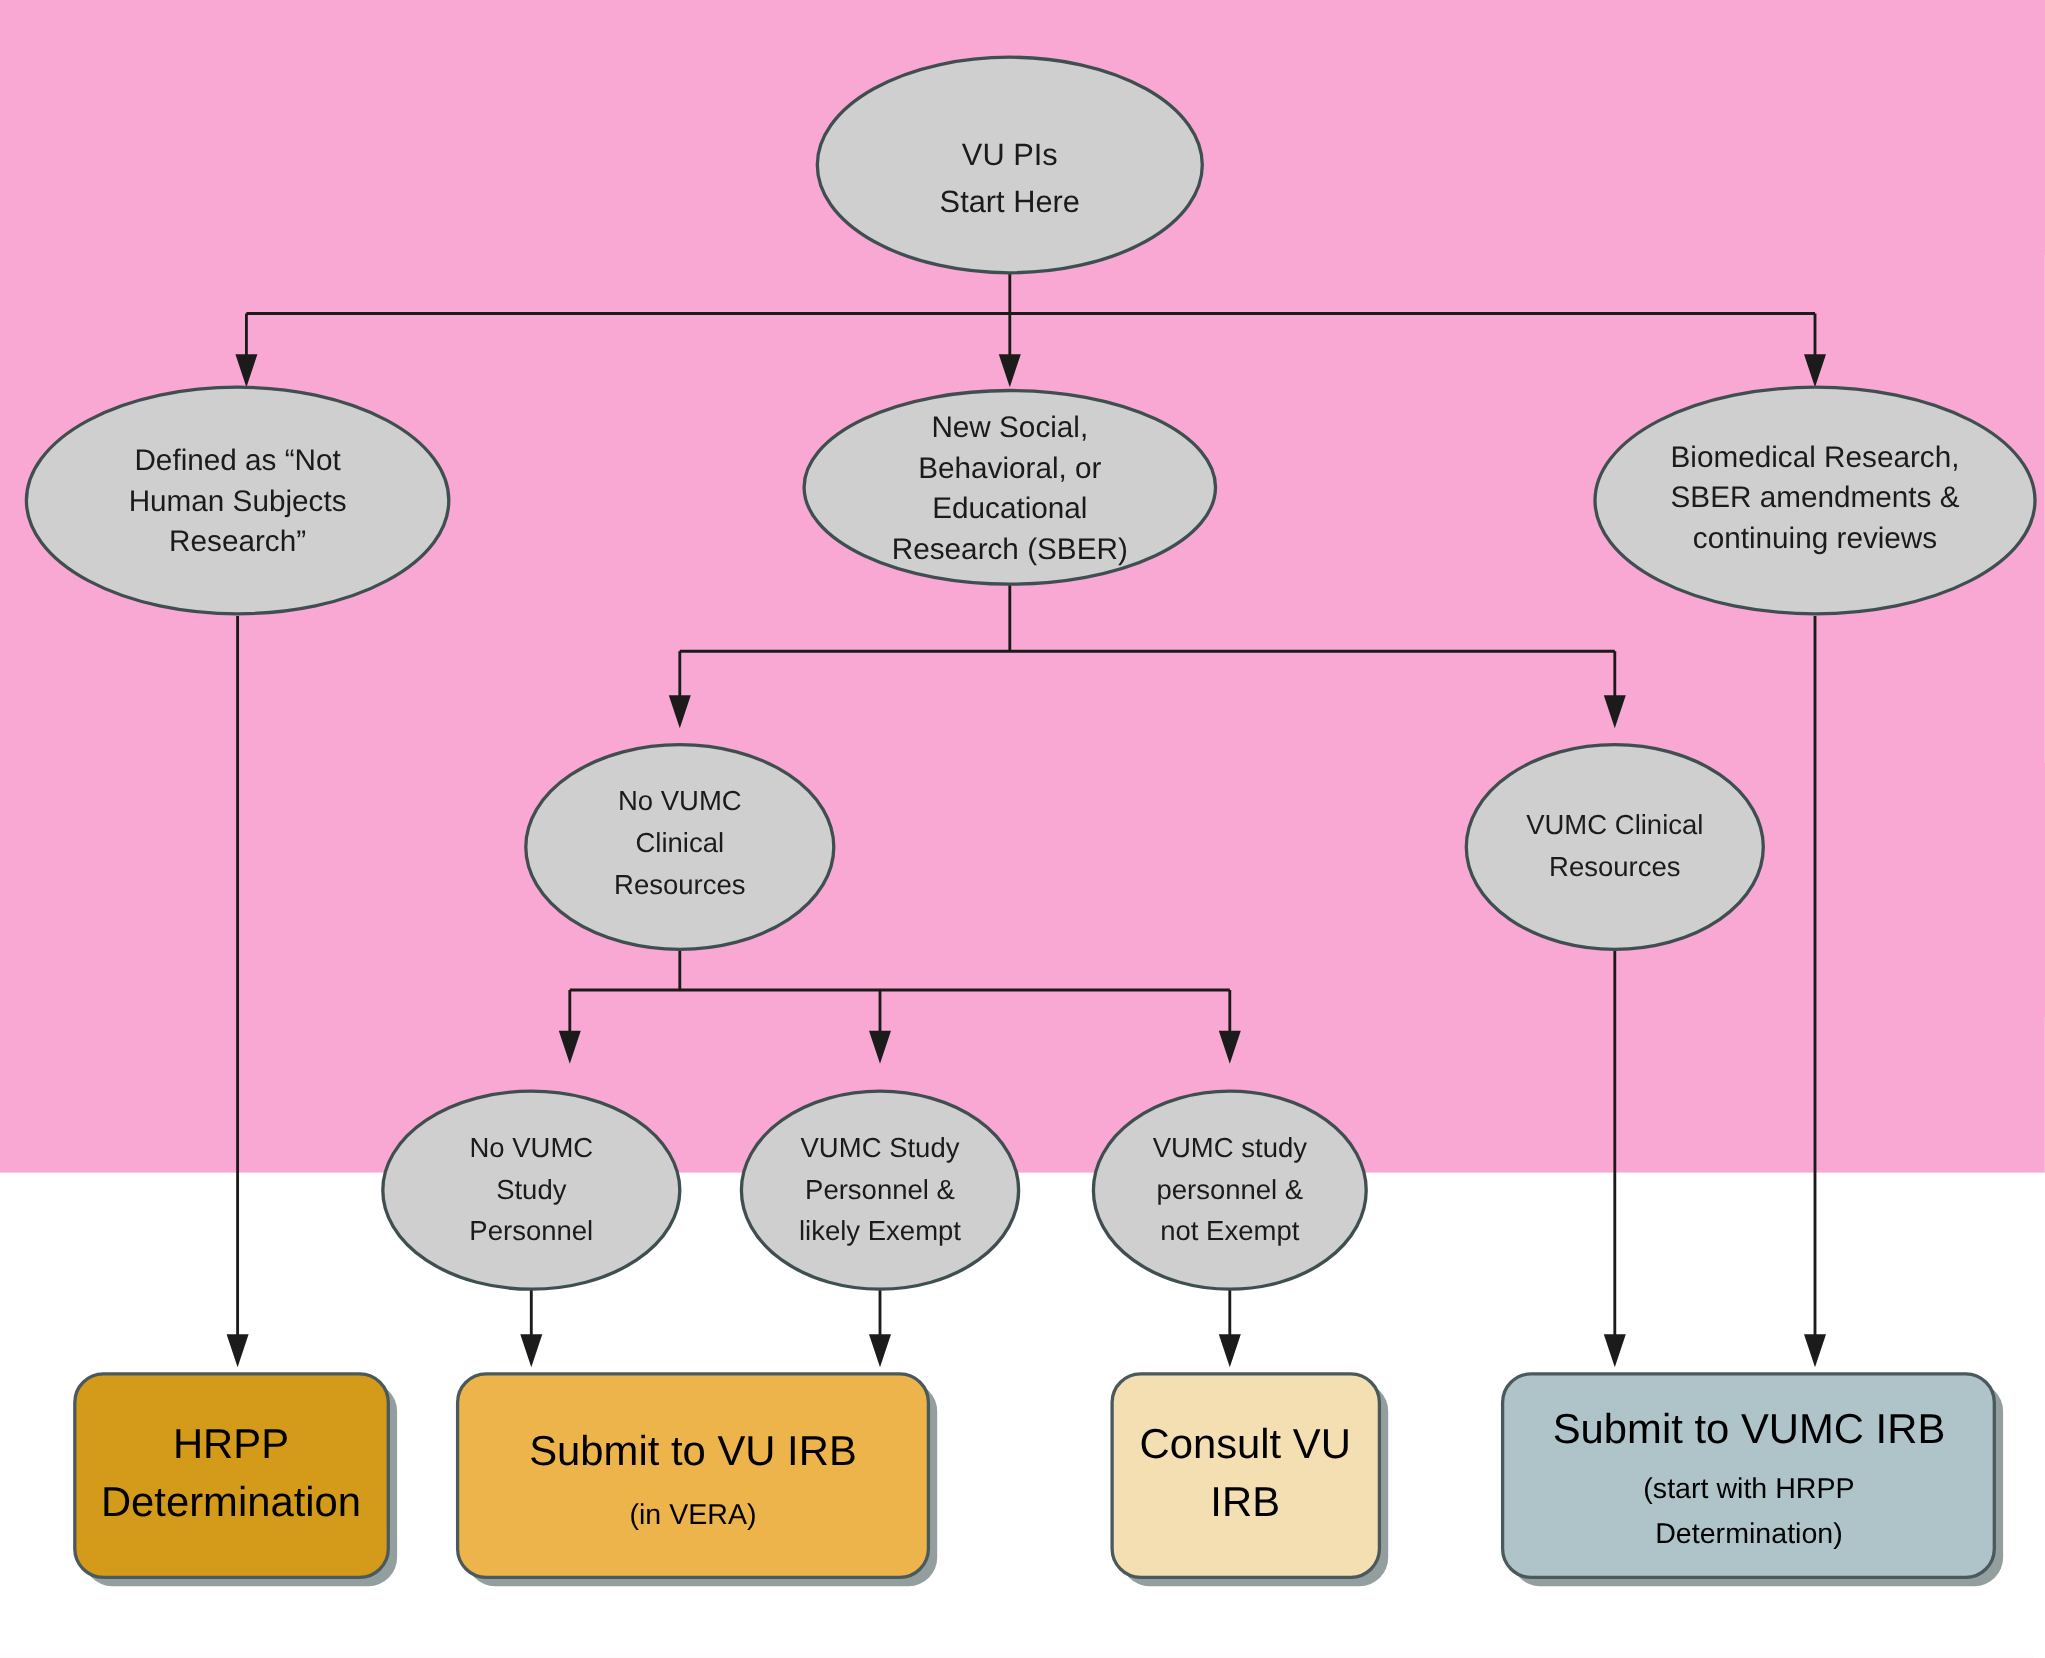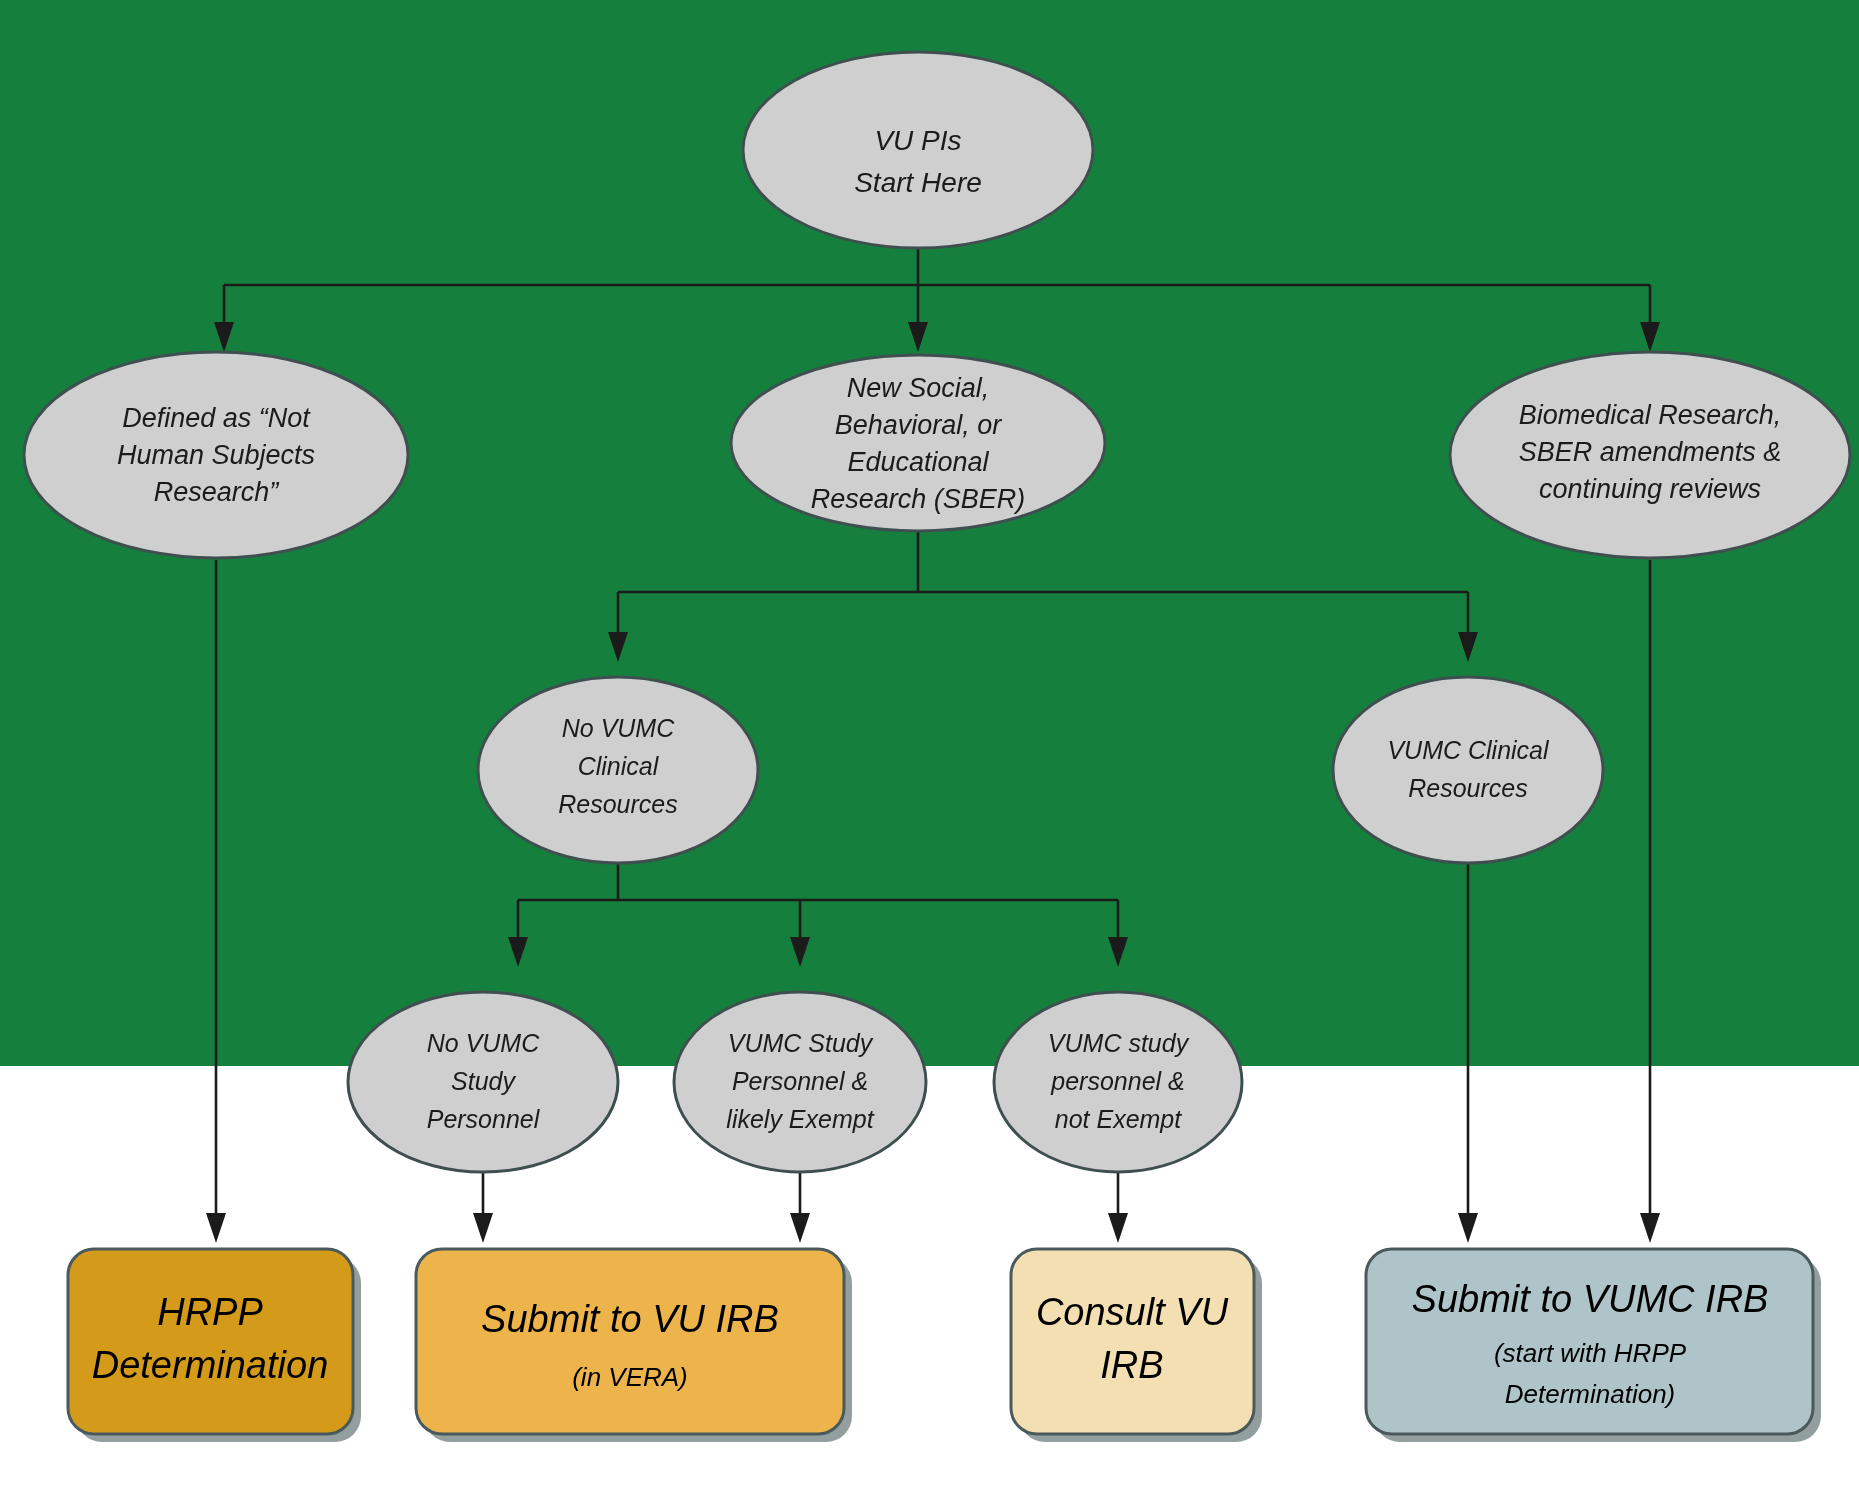--- a/index.html
+++ b/index.html
@@ -10,22 +10,21 @@
   body {
     width: 1859px;
     height: 1507px;
     font-family: "Liberation Sans", sans-serif;
     overflow: hidden;
   }
   #diagram-root {
     position: relative;
     width: 1859px;
     height: 1066px;
-    background: #15803d;
-    font-style: italic;
+    background: #f9a8d4;
   }
   svg.flow {
     display: block;
     width: 1859px;
     height: 1507px;
   }
   .ellipse-shape {
     fill: #cfcfcf;
     stroke: #3f4f50;
     stroke-width: 3;

